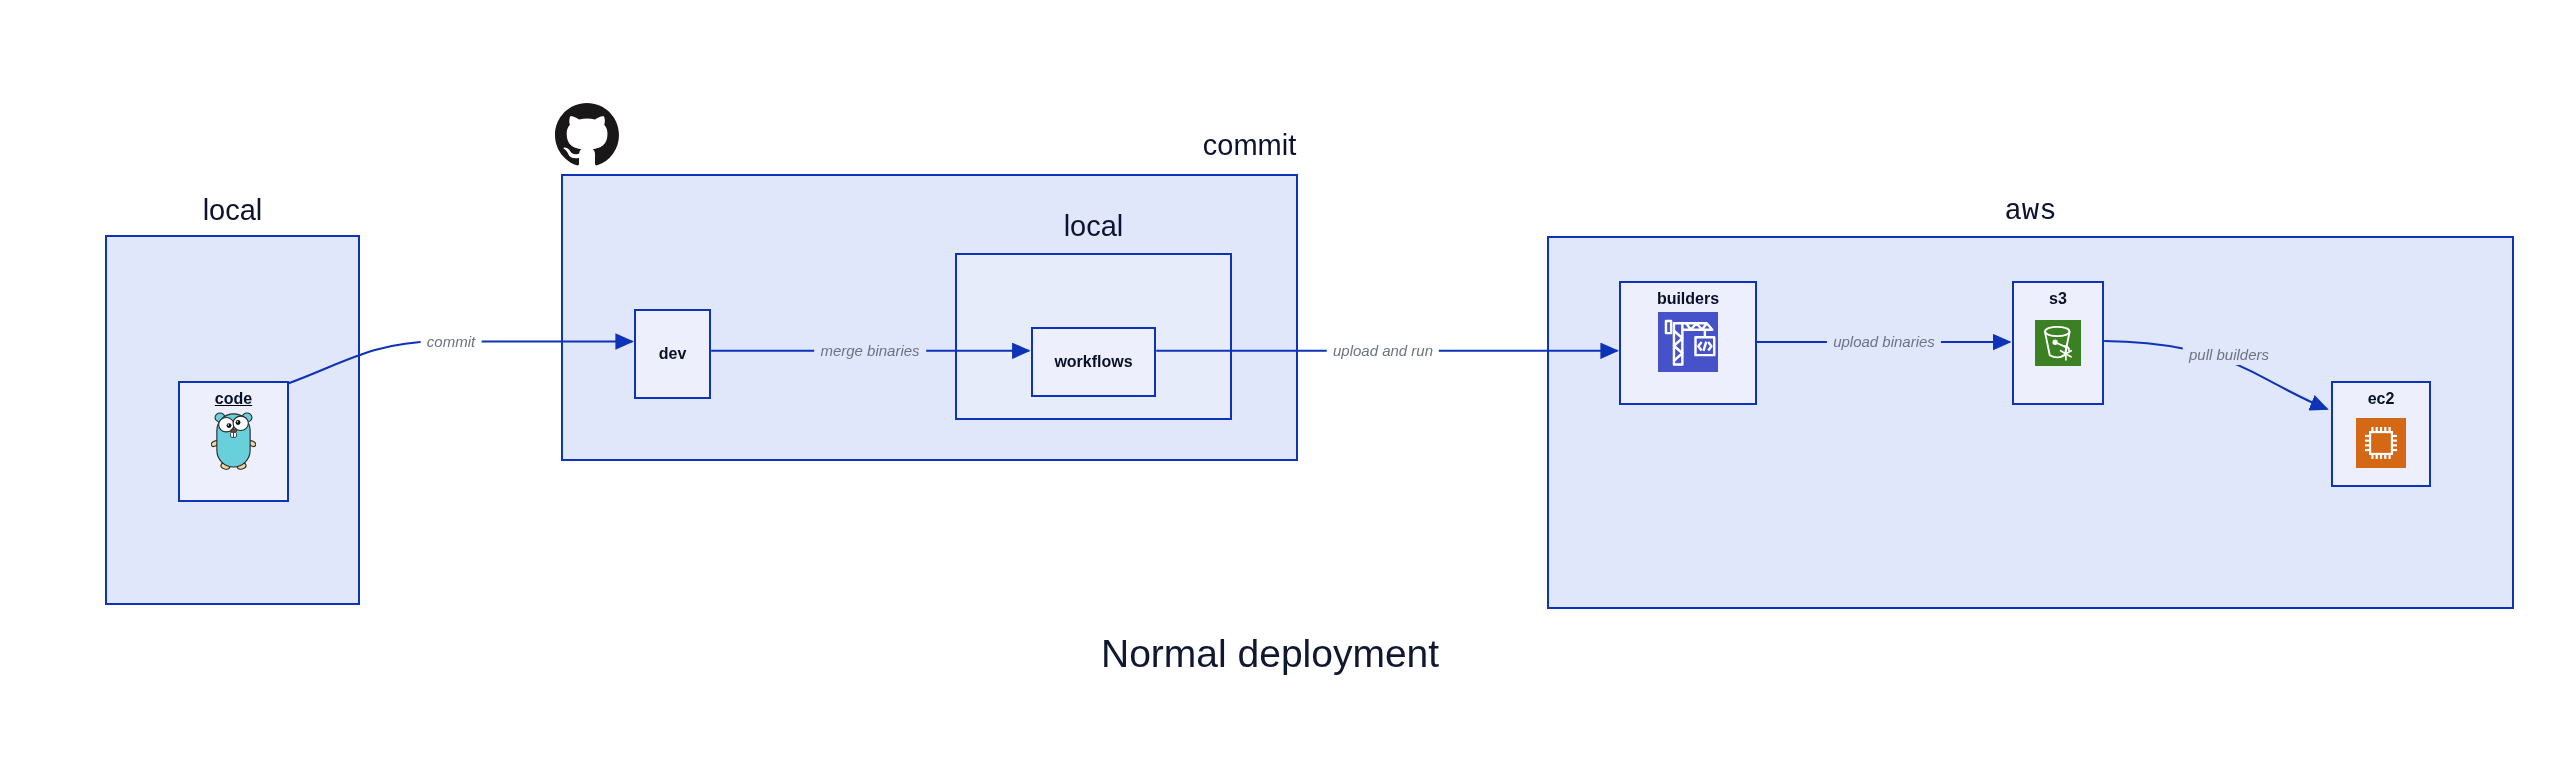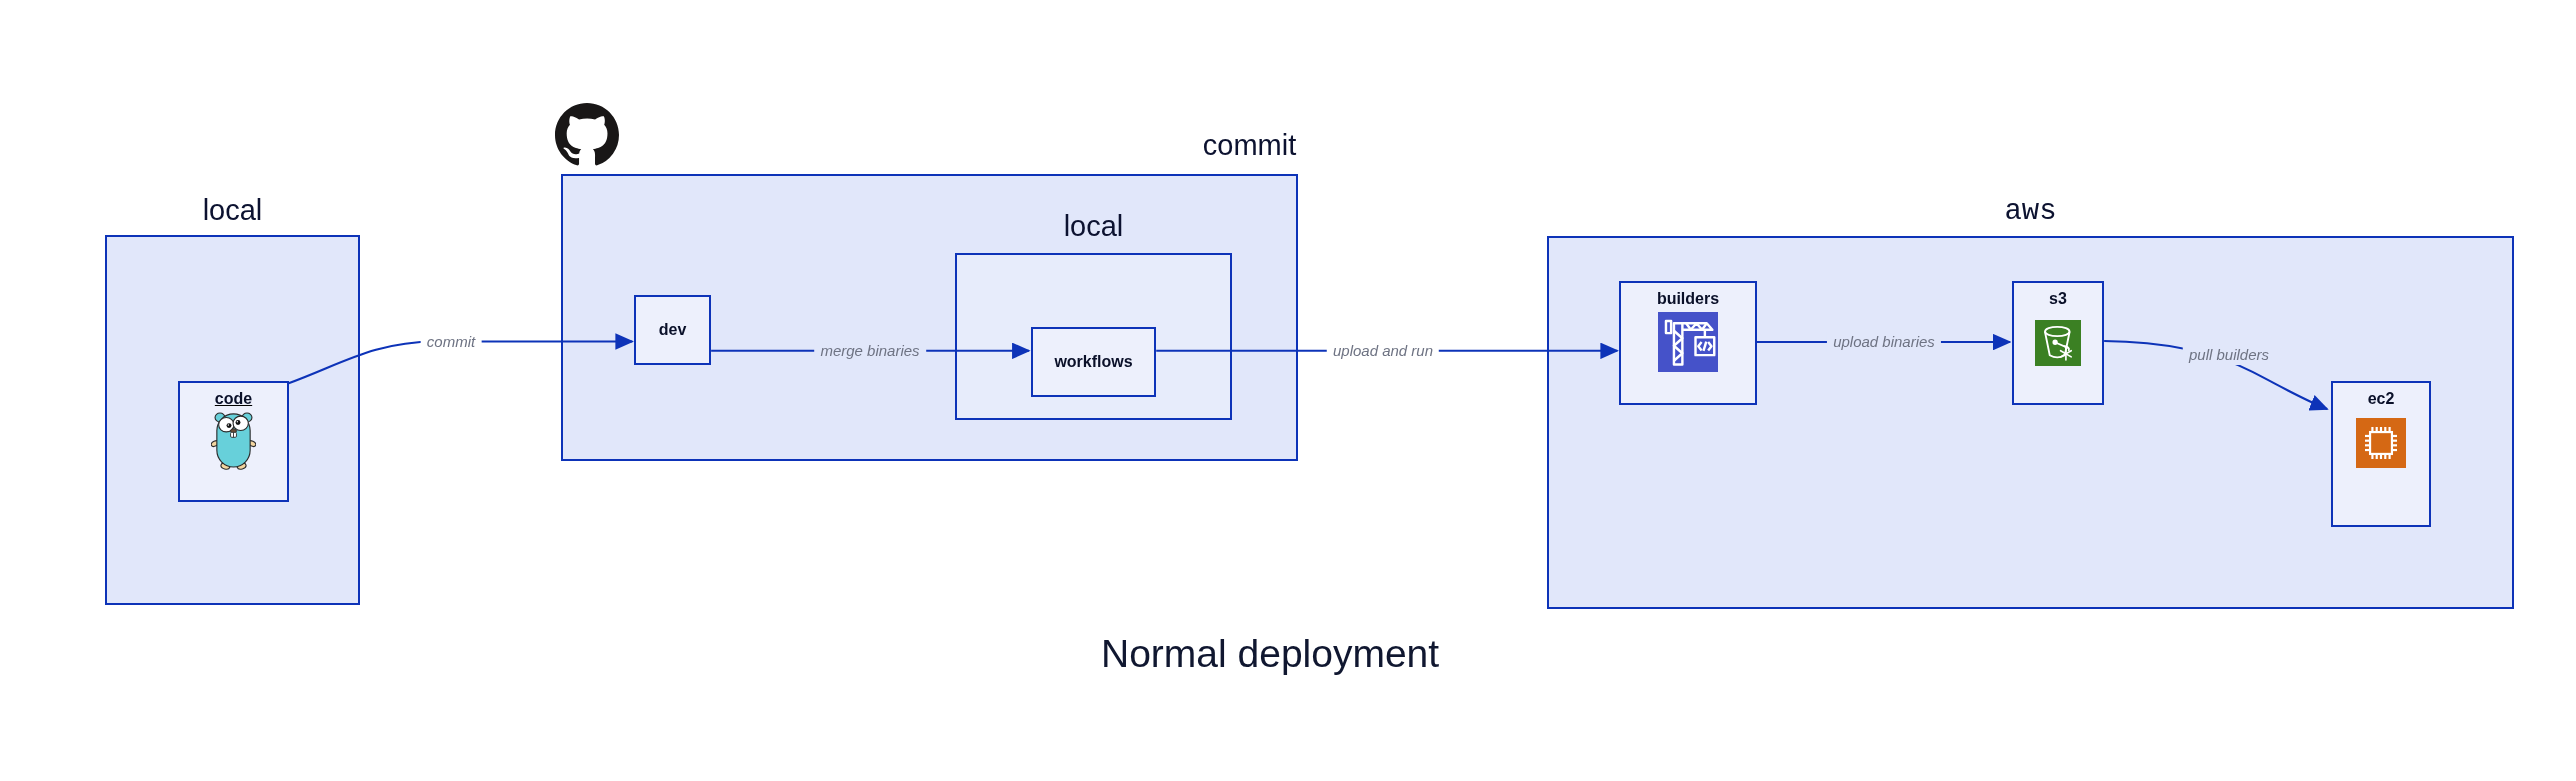--- a/index.html
+++ b/index.html
@@ -102,21 +102,21 @@
       <circle cx="38.5" cy="32.5" r="1.6" fill="#ffffff"></circle>
       <circle cx="58.5" cy="25.5" r="1.6" fill="#ffffff"></circle>
       <g stroke="#2b2b2b" stroke-width="2">
         <ellipse cx="50" cy="46" rx="6.5" ry="5" fill="#6b4d35"></ellipse>
         <rect x="43.5" y="49" width="13" height="11" rx="2.5" fill="#ffffff"></rect>
         <line x1="50" y1="49" x2="50" y2="60"></line>
       </g>
     </svg>
   </div>
 
-  <div class="node center" style="left:634px;top:295px;width:77px;height:70px;">
+  <div class="node center" style="left:634px;top:309px;width:77px;height:90px;">
     <span class="node-label">dev</span>
   </div>
 
   <div class="node center" style="left:1031px;top:327px;width:125px;height:70px;">
     <span class="node-label">workflows</span>
   </div>
 
   <div class="node" style="left:1619px;top:281px;width:138px;height:124px;">
     <span class="node-label top">builders</span>
     <svg class="iconbox" width="60" height="60" viewBox="0 0 64 64" style="margin-top:4.1px;">
@@ -148,21 +148,21 @@
         <path d="M41 36.5 Q48.5 37.5 47 42"></path>
       </g>
       <g stroke="#ffffff" stroke-width="2.3" stroke-linecap="round">
         <line x1="43" y1="38.5" x2="43" y2="55.5"></line>
         <line x1="35.6" y1="42.7" x2="50.4" y2="51.3"></line>
         <line x1="50.4" y1="42.7" x2="35.6" y2="51.3"></line>
       </g>
     </svg>
   </div>
 
-  <div class="node" style="left:2331px;top:381px;width:100px;height:146px;">
+  <div class="node" style="left:2331px;top:381px;width:100px;height:106px;">
     <span class="node-label top">ec2</span>
     <svg class="iconbox" width="50" height="50" viewBox="0 0 64 64" style="margin-top:9.3px;">
       <rect width="64" height="64" fill="#d56814"></rect>
       <g stroke="#ffffff" stroke-width="2.8" fill="none">
         <rect x="18" y="18" width="28" height="28"></rect>
         <line x1="21" y1="11.5" x2="21" y2="18"></line>
         <line x1="26.5" y1="11.5" x2="26.5" y2="18"></line>
         <line x1="32" y1="11.5" x2="32" y2="18"></line>
         <line x1="37.5" y1="11.5" x2="37.5" y2="18"></line>
         <line x1="43" y1="11.5" x2="43" y2="18"></line>

